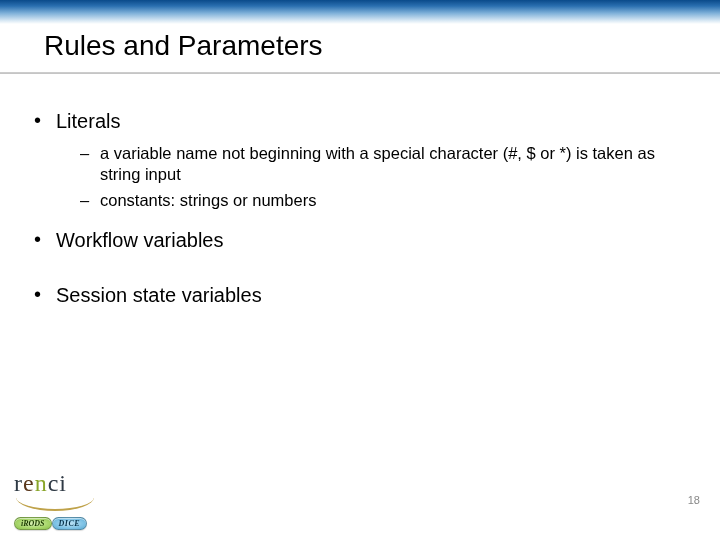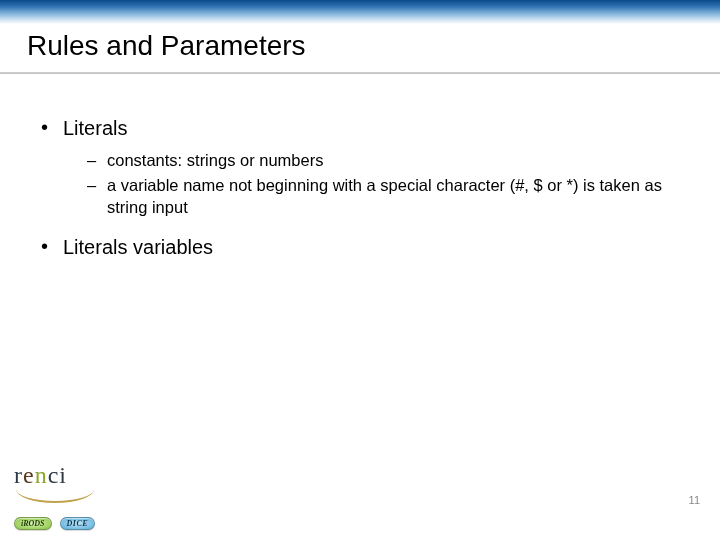--- a/index.html
+++ b/index.html
@@ -20,21 +20,21 @@
     background: linear-gradient(to bottom,
       #0a4a8a 0%,
       #2a6fb0 25%,
       #7fb1d9 55%,
       #d6e7f3 85%,
       #ffffff 100%);
     z-index: 0;
   }
   .title {
     position: absolute;
-    left: 27px;
+    left: 44px;
     top: 30px;
     font-size: 28px;
     font-weight: 400;
     z-index: 2;
   }
   .title-underline {
     position: absolute;
     left: 0; right: 0;
     top: 72px;
     height: 2px;
@@ -43,21 +43,21 @@
   }
   .content {
     position: absolute;
     left: 30px;
     right: 30px;
     top: 110px;
   }
   ul.top {
     list-style: none;
     padding: 0;
-    margin: 7px;
+    margin: 0;
   }
   ul.top > li {
     position: relative;
     padding-left: 26px;
     font-size: 20px;
     margin-bottom: 10px;
   }
   ul.top > li::before {
     content: "•";
     position: absolute;
@@ -110,22 +110,21 @@
   .swoosh {
     width: 78px; height: 14px;
     border-top: none;
     border-bottom: 2px solid #bfa24a;
     border-radius: 0 0 40px 40px / 0 0 14px 14px;
     margin-top: -6px;
     margin-left: 2px;
   }
   .tags {
     display: flex;
-    gap: 8px;
-    margin-top: 10px;
+    margin-top: 2px;
   }
   .tag {
     display: inline-flex;
     align-items: center;
     justify-content: center;
     font-family: "Times New Roman", Georgia, serif;
     font-style: italic;
     font-weight: 700;
     font-size: 8px;
     padding: 1px 6px;
@@ -157,40 +156,43 @@
 <div class="gradient-bar"></div>
 
 <div class="title">Rules and Parameters</div>
 <div class="title-underline"></div>
 
 <div class="content">
   <ul class="top">
     <li>
       <span>Literals</span>
       <ul class="sub">
+        <li>a variable name not beginning with a special character (#, $ or *) is taken as string input</li>
         <li>constants: strings or numbers</li>
-        <li>a variable name not beginning with a special character (#, $ or *) is taken as string input</li>
       </ul>
     </li>
     <li>
-      <span>Literals variables</span>
+      <span>Workflow variables</span>
     </li>
     <div class="spacer"></div>
+    <li>
+      <span>Session state variables</span>
+    </li>
     <div class="spacer"></div>
   </ul>
 </div>
 
 <div class="footer">
   <div class="renci" aria-hidden="true">
     <span class="r">r</span>
       <span class="e">e</span>
       <span class="n">n</span>
       <span class="c">c</span>
       <span class="i">i</span>
   </div>
   <div class="swoosh"></div>
   <div class="tags">
     <span class="tag green">iRODS</span>
     <span class="tag blue">DICE</span>
   </div>
 </div>
 
-<div class="pagenum">11</div>
+<div class="pagenum">18</div>
 
 </body></html>

